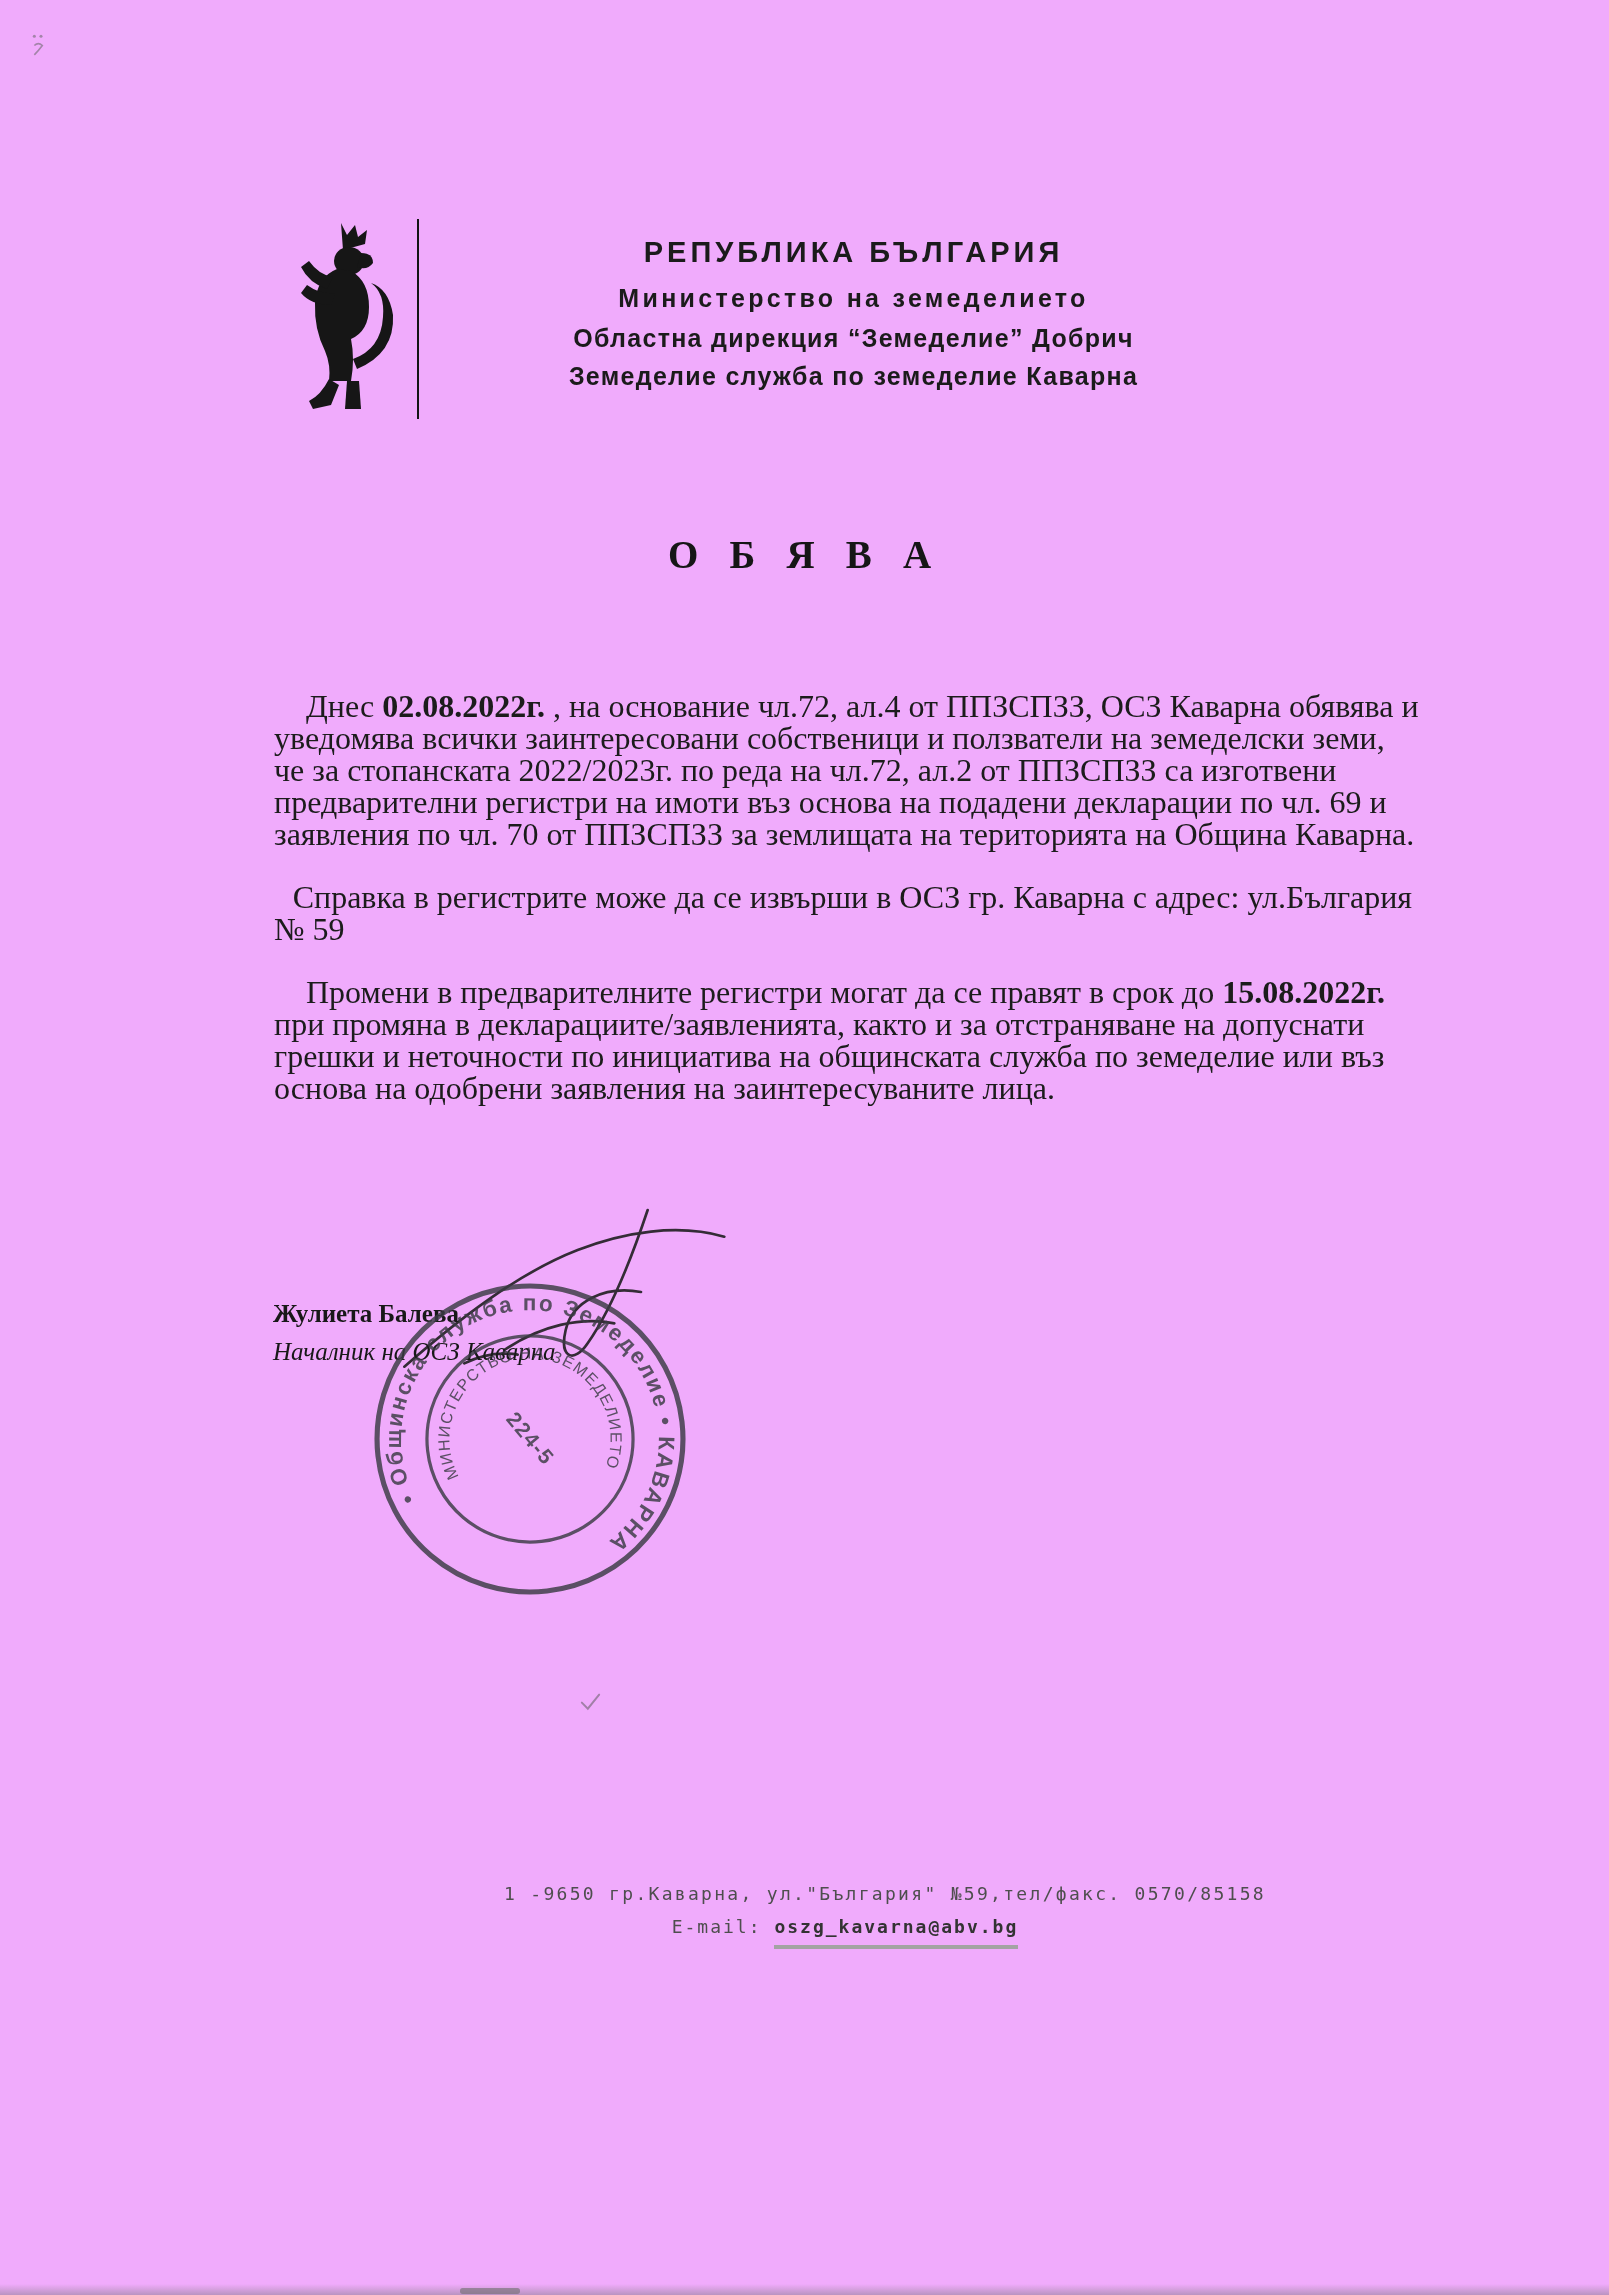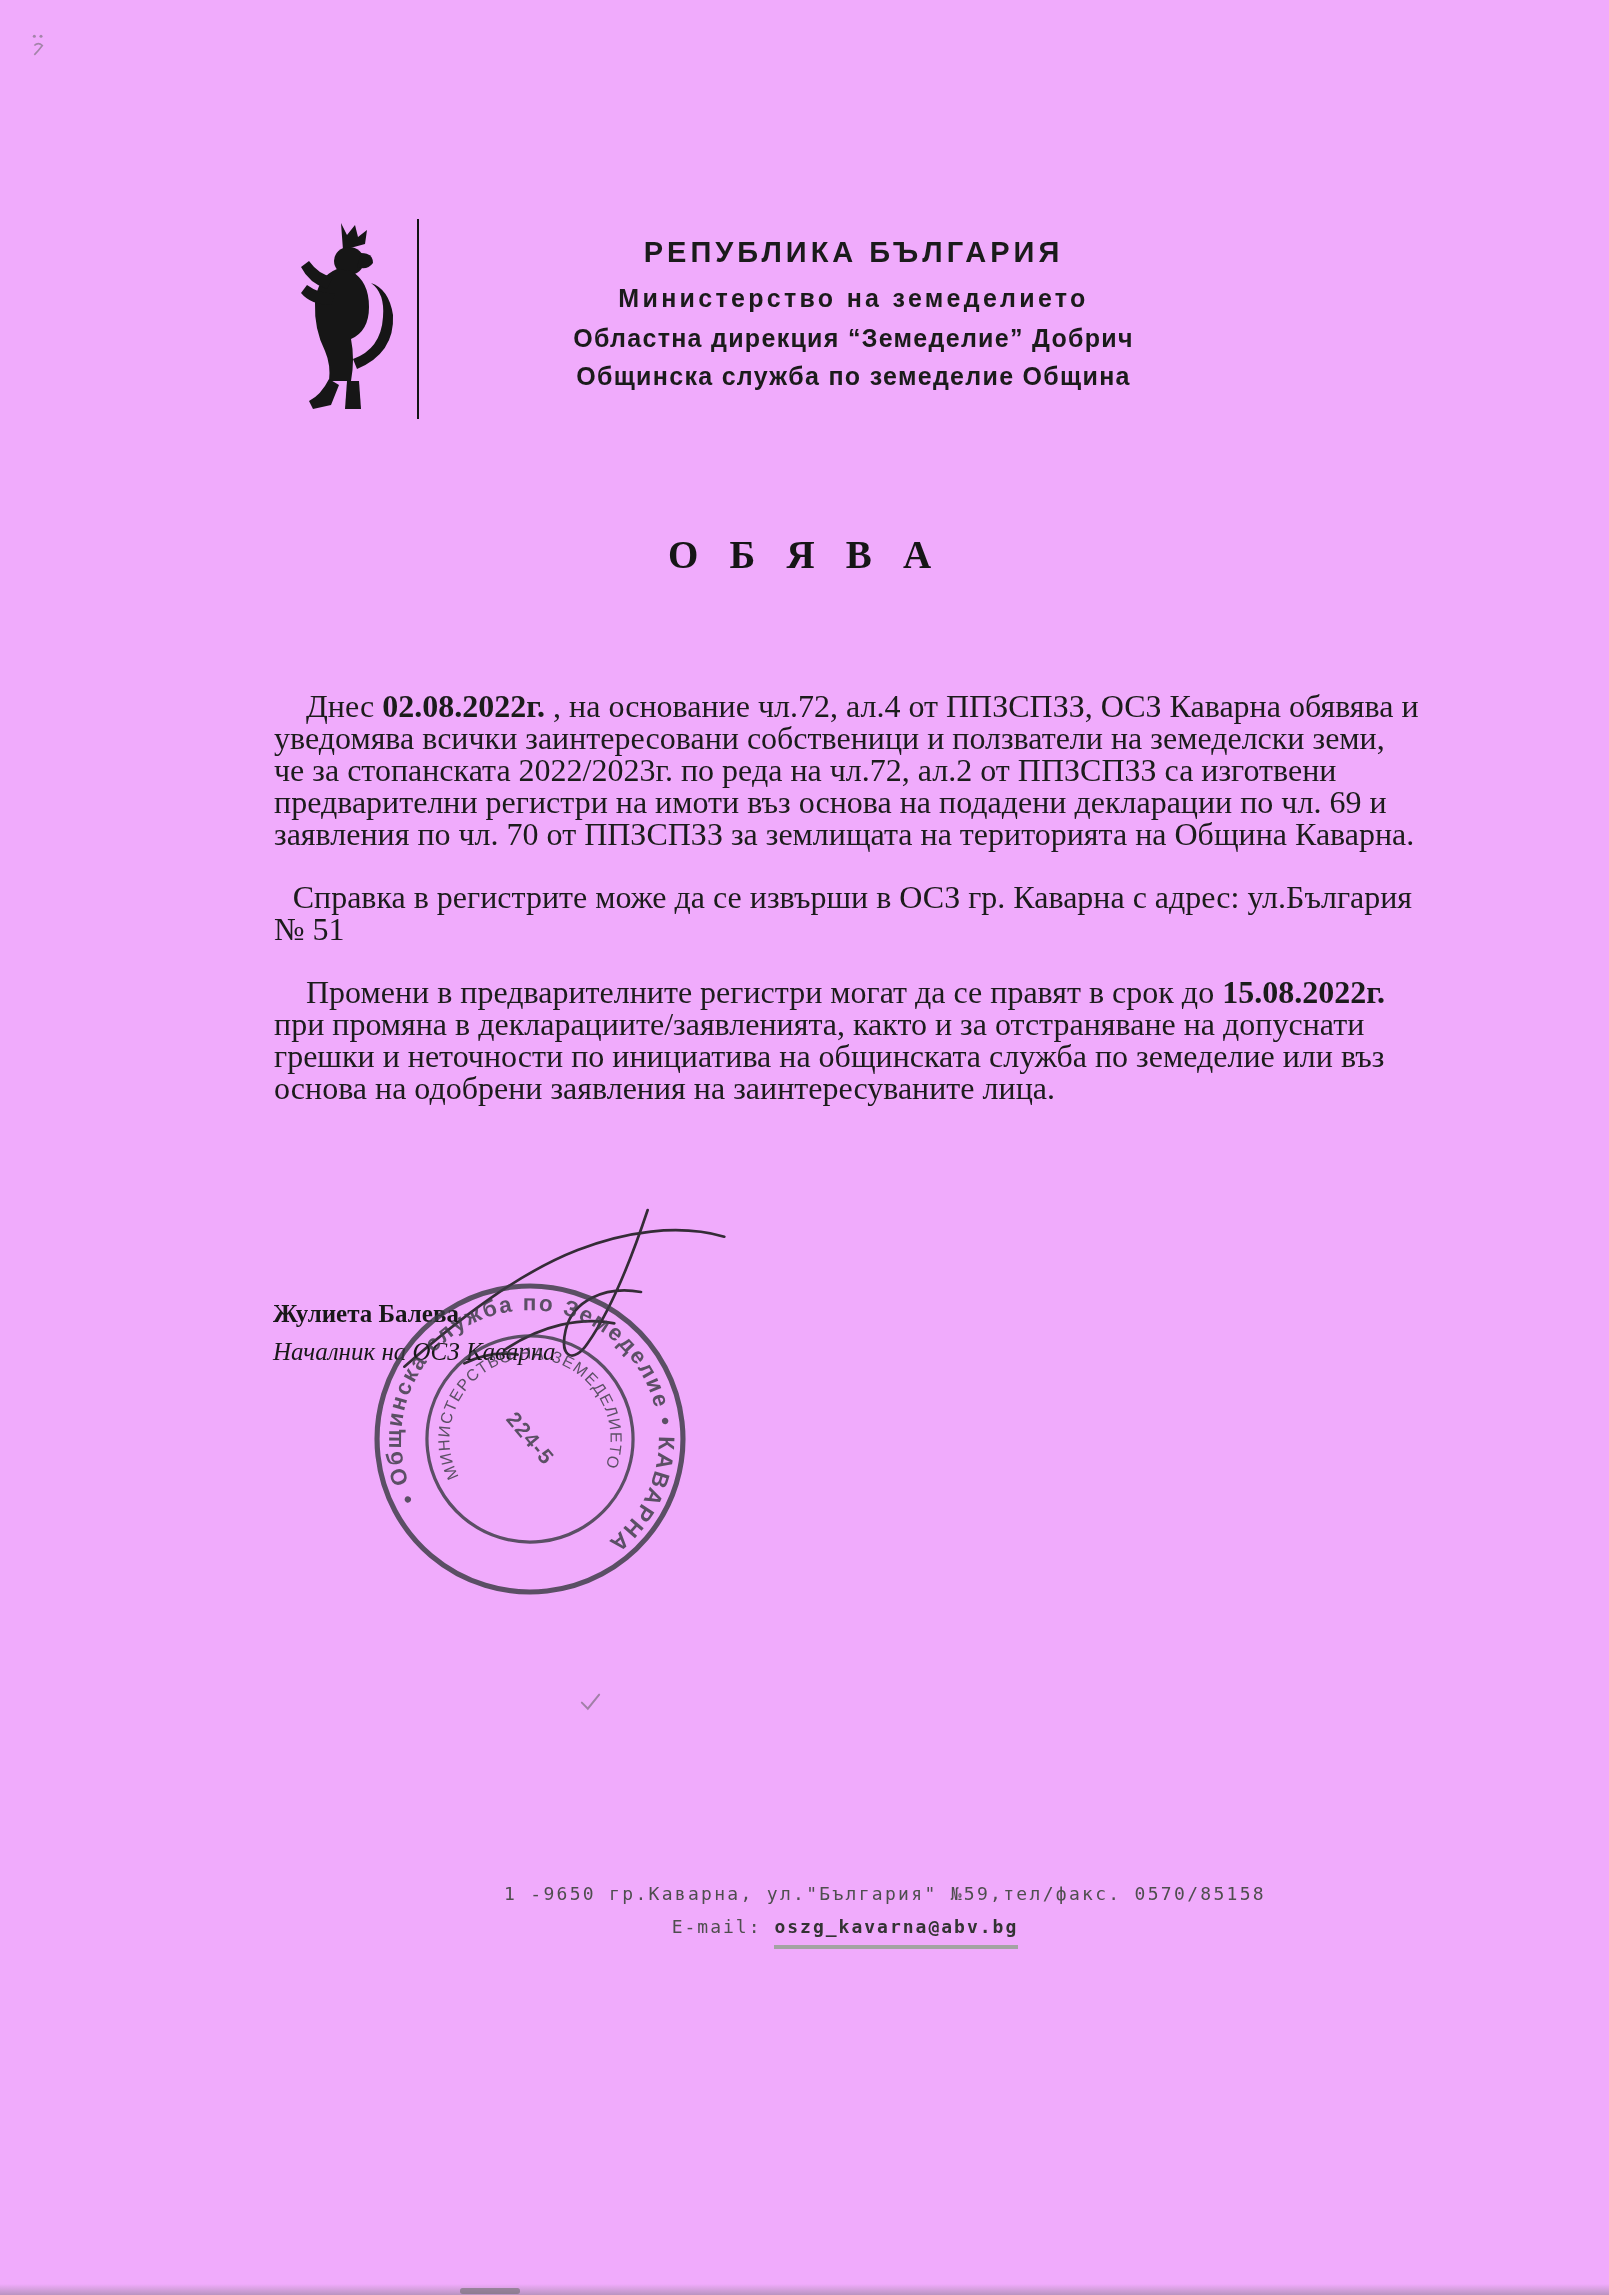--- a/index.html
+++ b/index.html
@@ -134,29 +134,29 @@
           <path d="M66,162 L64,190 80,190 78,162 Z"></path>
           <path d="M72,140 Q100,130 102,98 Q104,74 90,64 Q108,70 112,96 Q114,134 76,150 Z"></path>
         </g>
       </svg>
     </div>
     <div class="header-divider"></div>
     <div class="header-text">
       <div class="h-republic">РЕПУБЛИКА БЪЛГАРИЯ</div>
       <div class="h-ministry">Министерство на земеделието</div>
       <div class="h-directorate">Областна дирекция “Земеделие” Добрич</div>
-      <div class="h-office">Общинска служба по земеделие Община</div>
+      <div class="h-office">Земеделие служба по земеделие Каварна</div>
     </div>
   </div>
 
   <div class="doc-title">О Б Я В А</div>
 
   <div class="body-text">
     <p><span>Днес </span><span class="bold">02.08.2022г.</span><span> , на основание чл.72, ал.4 от ППЗСПЗЗ, ОСЗ Каварна обявява и уведомява всички заинтересовани собственици и ползватели на земеделски земи, че за стопанската 2022/2023г. по реда на чл.72, ал.2 от ППЗСПЗЗ са изготвени предварителни регистри на имоти въз основа на подадени декларации по чл. 69 и заявления по чл. 70 от ППЗСПЗЗ за землищата на територията на Община Каварна.</span></p>
-    <p class="p3">Справка в регистрите може да се извърши в ОСЗ  гр. Каварна с адрес: ул.България № 51</p>
+    <p class="p3">Справка в регистрите може да се извърши в ОСЗ  гр. Каварна с адрес: ул.България № 59</p>
     <p><span>Промени в предварителните регистри могат да се правят в срок до </span><span class="bold">15.08.2022г.</span><span> при промяна в декларациите/заявленията, както и за отстраняване на допуснати грешки и неточности по инициатива на общинската служба по земеделие или въз основа на одобрени заявления на заинтересуваните лица.</span></p>
   </div>
 
   <div class="signature-block">
     <div class="sig-name">Жулиета Балева</div>
     <div class="sig-position">Началник на ОСЗ Каварна</div>
   </div>
 
   <svg class="signature-svg" viewBox="0 0 560 300">
     <g fill="none" stroke="#1b1b1b" stroke-width="4" stroke-linecap="round" opacity="0.88">

